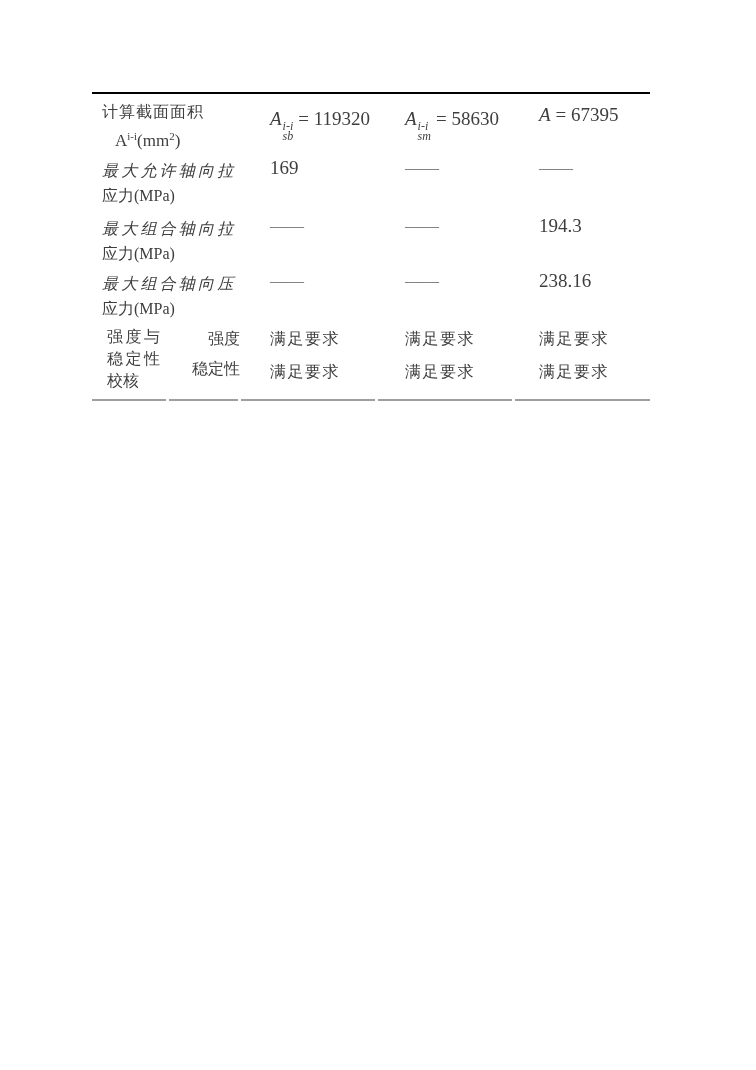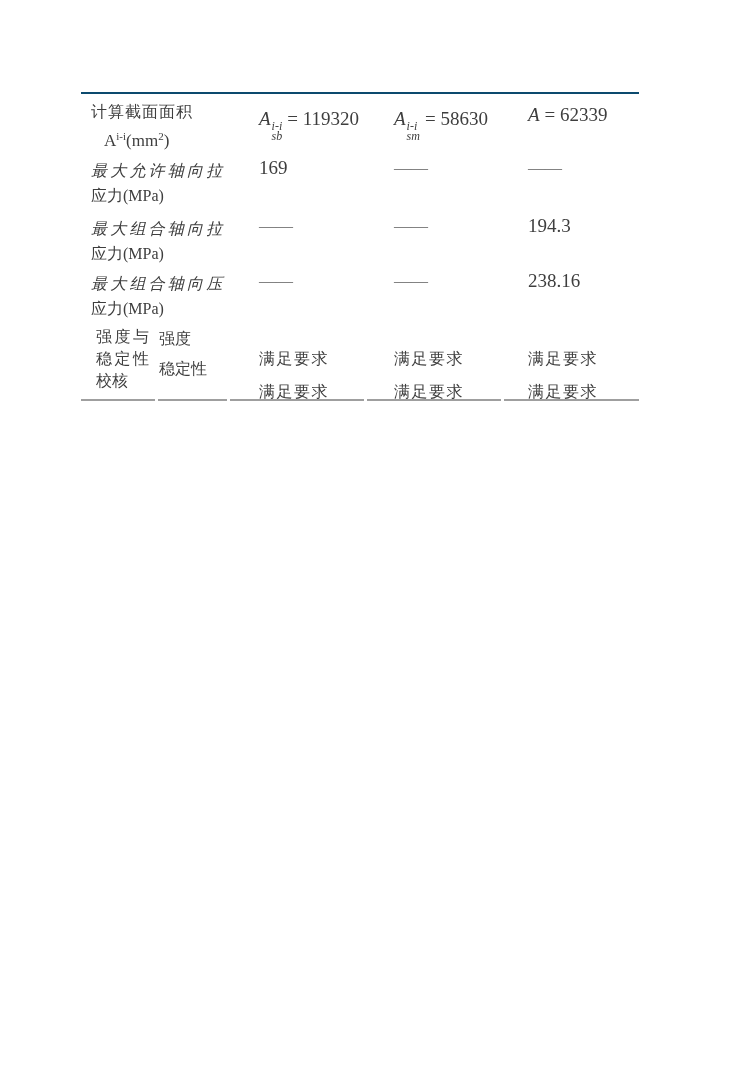--- a/index.html
+++ b/index.html
@@ -5,36 +5,36 @@
   html,body{margin:0;padding:0;background:#ffffff;}
   .page{
     position:relative;
     width:756px;height:1070px;
     background:#ffffff;
     font-family:"Liberation Serif","DejaVu Serif",serif;
     color:#3e3e3e;
     overflow:hidden;
   }
   .tbl{
-    position:absolute;left:81px;top:92px;
+    position:absolute;left:92px;top:92px;
     width:558px;height:305px;
     display:grid;
     grid-template-columns:76px 72px 137px 137px 136px;
     grid-template-rows:60px 58px 55px 55px 32px 45px;
-    border-top:2px solid #0c4a6e;
+    border-top:2px solid #000000;
     box-sizing:content-box;
   }
   .cell{font-size:16px;line-height:25px;box-sizing:border-box;}
   
   .lab{grid-column:1 / span 2;padding:5px 0 0 10px;}
   .lab .l2{letter-spacing:0;}
   .ls1{letter-spacing:1px;}
   .ls3{letter-spacing:3.2px;font-style:italic;}
   .ls2{letter-spacing:2.5px;}
-  .lsq{letter-spacing:1.5px;margin-top:20px;}
+  .lsq{letter-spacing:1.5px;}
   .ind{padding-left:13px;font-size:17px;}
   
   .cA{grid-column:3;padding-left:30px;}
   .cB{grid-column:4;padding-left:28px;}
   .cC{grid-column:5;padding-left:25px;}
   .r1{grid-row:1;} .r2{grid-row:2;} .r3{grid-row:3;}
   .r4{grid-row:4;} .r5{grid-row:5;} .r6{grid-row:6;}
   .pt1{padding-top:1px;} .pt2{padding-top:2px;} .pt4{padding-top:4px;}
   .pt5{padding-top:5px;} .pt8{padding-top:8px;} .pt12{padding-top:12px;}
   .num{font-size:19px;}
@@ -42,21 +42,21 @@
   .fss{
     display:inline-flex;flex-direction:column;
     font-style:italic;font-size:12px;line-height:10px;
     vertical-align:-5px;margin-left:1px;
   }
   .feq{margin-left:5px;text-align:right;}
   .hsup{font-size:11px;vertical-align:6px;}
   .u1{}
   
   .grp{grid-column:1;grid-row:5 / span 2;padding:4px 0 0 15px;line-height:22px;}
-  .sub{grid-column:2;padding-left:2px;}
+  .sub{grid-column:2;padding-left:2px;text-align:right;}
   
   .bline{
     position:absolute;left:0;bottom:-2px;width:558px;height:2px;
     display:flex;gap:3px;
   }
   .bseg{height:2px;background:#9f9f9f;}
   .s1{width:74px;} .s2{width:69px;} .s3{width:134px;}
   .s4{width:134px;} .s5{width:135px;}
 </style>
 </head>
@@ -75,21 +75,21 @@
             <span>sb</span>
           </span><span class="feq">= 119320</span></span>
     </div>
     <div class="cell cB r1 pt12 num">
       <span><i class="frm">A</i><span class="fss">
             <span>i-i</span>
             <span>sm</span>
           </span><span class="feq">= 58630</span></span>
     </div>
     <div class="cell cC r1 pt8 num">
-      <span><i class="frm">A</i><span class="feq">= 62339</span></span>
+      <span><i class="frm">A</i><span class="feq">= 67395</span></span>
     </div>
 
     <div class="cell lab r2 pt4">
       <div class="ls3">最大允许轴向拉</div>
       <div class="l2">应力(MPa)</div>
     </div>
     <div class="cell cA r2 pt1 num">169</div>
     <div class="cell cB r2 pt1 dash">——</div>
     <div class="cell cC r2 pt1 dash">——</div>
 

